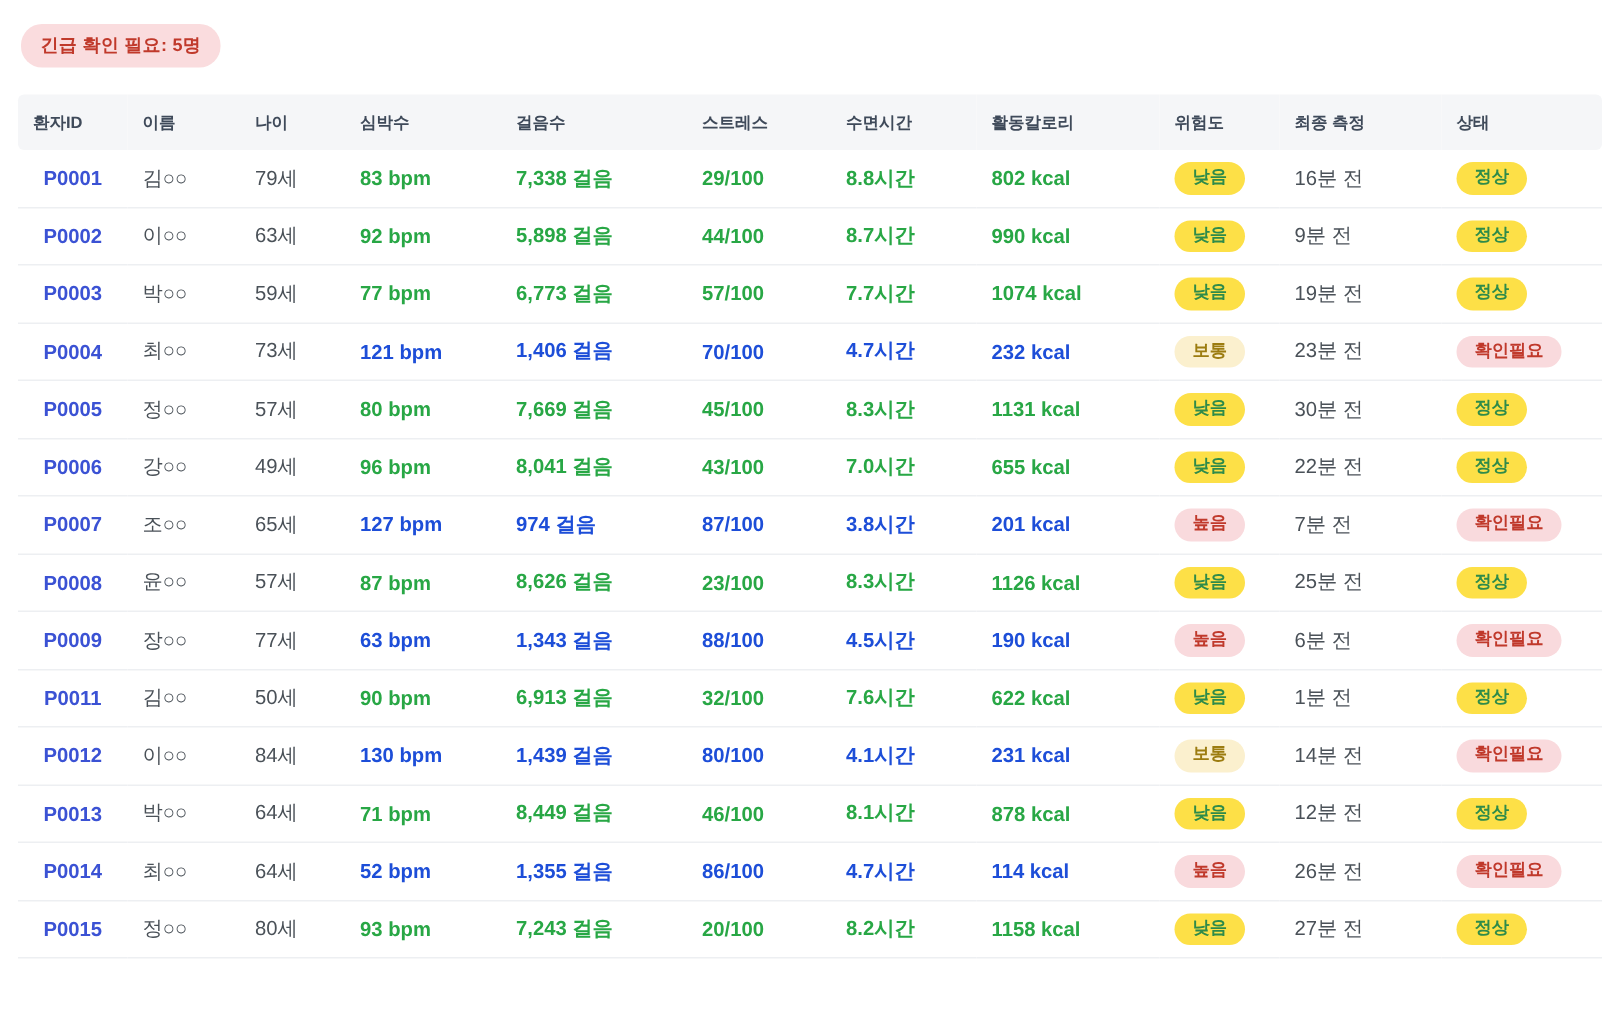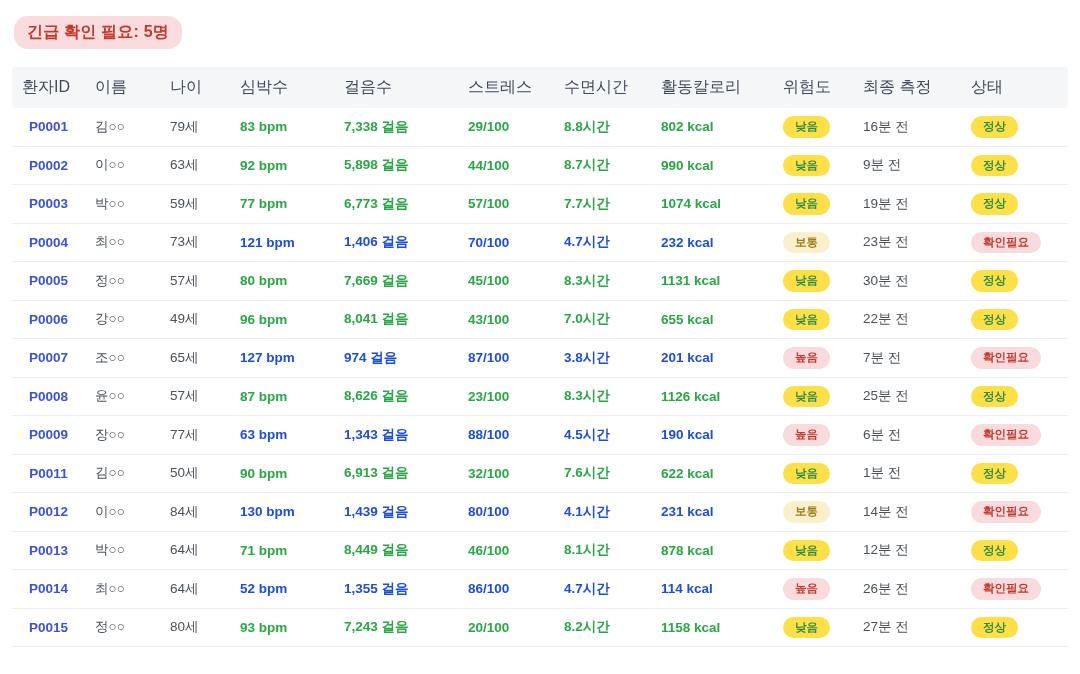--- a/index.html
+++ b/index.html
@@ -17,34 +17,34 @@
     display: flex; justify-content: space-between; align-items: center;
     padding: 4px 2px 18px 2px;
   }
   .title {
     display: flex; align-items: center; gap: 8px;
     font-size: 15px; font-weight: bold; color: #2f3640;
   }
   .people-icon { display: inline-flex; align-items: center; }
   .urgent-badge {
     background: #fadcde; color: #c0392b;
-    font-size: 16px; font-weight: bold;
+    font-size: 12px; font-weight: bold;
     padding: 6px 13px; border-radius: 14px;
     letter-spacing: 0.2px;
   }
 
   
   table {
     width: 1056px; border-collapse: collapse; table-layout: fixed;
     font-size: 13.5px;
   }
   thead th {
     background: #f5f6f8;
     text-align: left;
-    font-size: 16px; font-weight: normal; color: #3f4a5a;
+    font-size: 11px; font-weight: bold; color: #3f4a5a;
     padding: 10px 10px;
     height: 37px;
   }
   thead th:first-child { border-radius: 4px 0 0 4px; }
   thead th:last-child  { border-radius: 0 4px 4px 0; }
   tbody td {
     padding: 8px 10px;
     height: 37px;
     border-bottom: 1px solid #edeff2;
     color: #4a5158;

